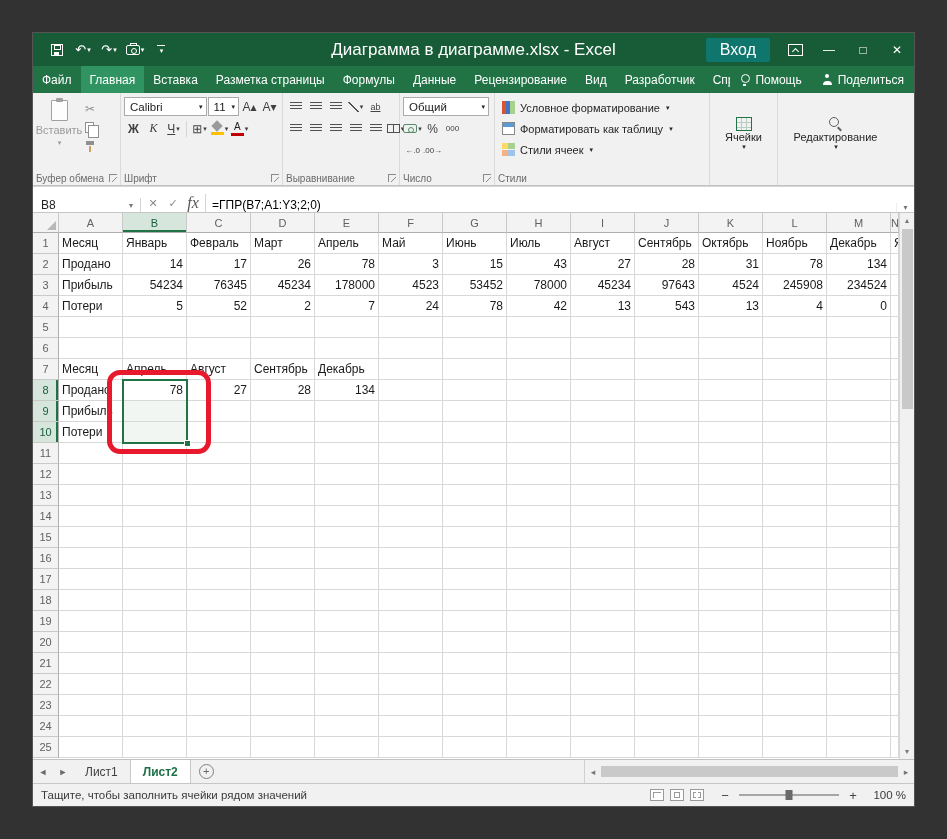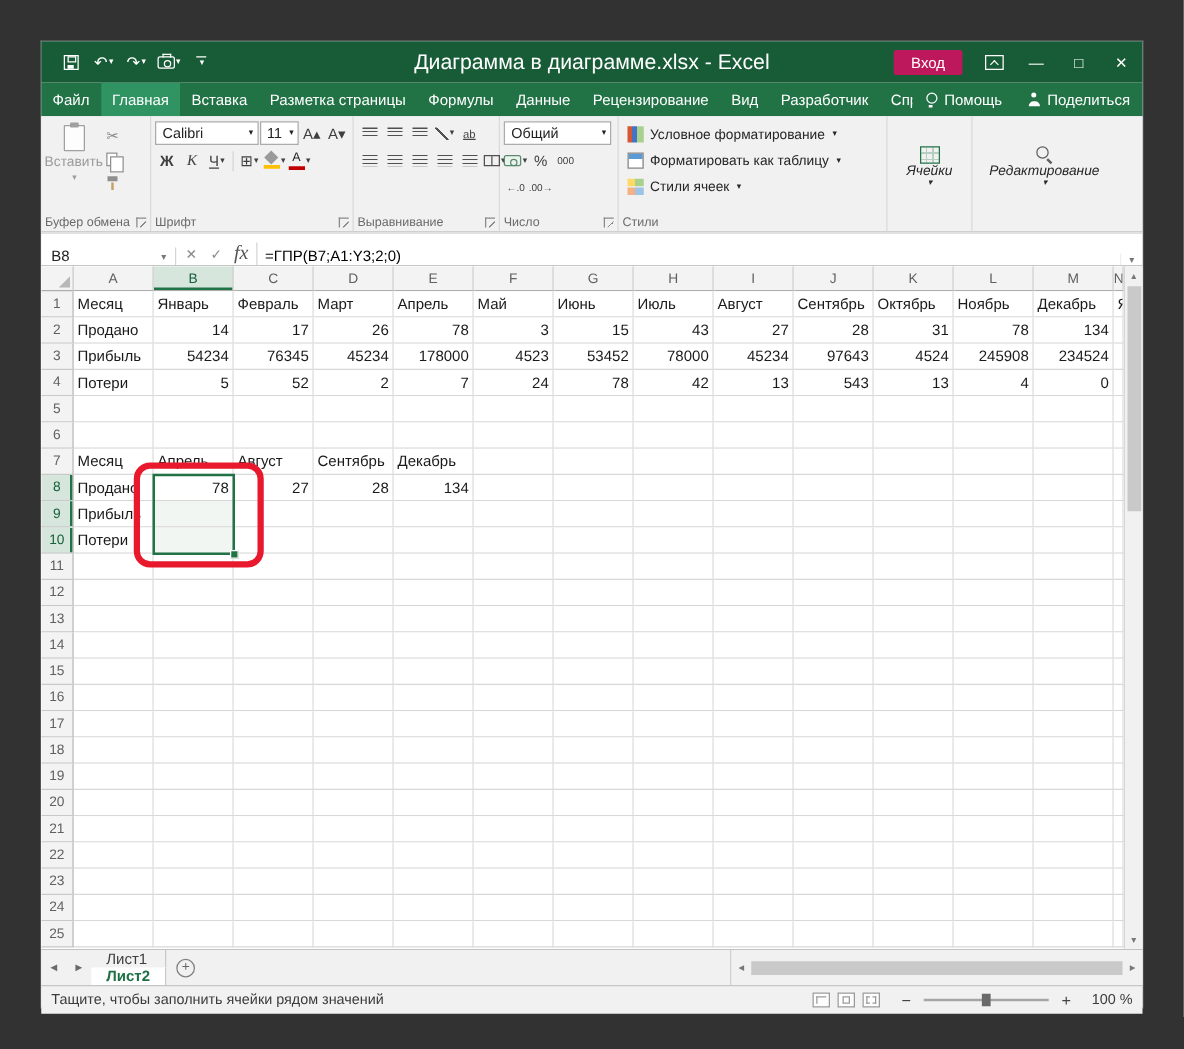--- a/index.html
+++ b/index.html
@@ -17,21 +17,21 @@
   .floppy { width:12px; height:12px; border:1.5px solid #fff; position:relative; }
   .floppy::before { content:""; position:absolute; top:0; left:2px; width:5px; height:3px; border:1px solid #fff; }
   .floppy::after { content:""; position:absolute; bottom:0; left:2px; width:5px; height:3px; background:#fff; }
   .camera { width:14px; height:10px; border:1px solid #fff; border-radius:2px; position:relative; }
   .camera::before { content:""; position:absolute; left:4px; top:2px; width:4px; height:4px; border:1px solid #fff; border-radius:50%; }
   .camera::after { content:""; position:absolute; top:-3px; left:3px; width:5px; height:2px; border:1px solid #fff; border-bottom:none; }
   .qat-more { display:flex; flex-direction:column; align-items:center; }
   .qat-more::before { content:""; width:8px; height:1.5px; background:#fff; margin-bottom:1px; }
   .title-text { position:absolute; left:50%; transform:translateX(-50%); font-size:17px; white-space:nowrap; }
   .win-right { margin-left:auto; display:flex; align-items:center; height:100%; }
-  .signin { background:#be185d; border-radius:2px; padding:3px 14px; font-size:12px; margin-right:8px; }
+  .signin { background:#0f766e; border-radius:2px; padding:3px 14px; font-size:16px; margin-right:8px; }
   .wbtn { width:34px; height:100%; display:flex; align-items:center; justify-content:center; font-size:12px; color:#fff; }
   .rdo { width:15px; height:12px; border:1px solid #fff; position:relative; }
   .rdo::after { content:""; position:absolute; left:4.5px; top:4px; width:4px; height:4px; border-right:1.5px solid #fff; border-bottom:1.5px solid #fff; transform:rotate(-135deg); }
 
   
   .tabbar { flex:0 0 27px; background:#217346; display:flex; align-items:stretch; color:#fff; }
   .rtabs { display:flex; overflow:hidden; }
   .rtab { padding:0 9px; display:flex; align-items:center; font-size:12px; white-space:nowrap; cursor:default; }
   .rtab.active { background:#2f9362; }
   .tab-right { margin-left:auto; display:flex; align-items:stretch; }
@@ -87,21 +87,21 @@
   .money::after { content:""; position:absolute; left:4px; top:1.5px; width:4px; height:4px; border:1px solid #5b8a6e; border-radius:50%; }
 
   .styles-col { display:flex; flex-direction:column; gap:2px; padding-top:2px; }
   .style-row { display:flex; align-items:center; gap:5px; height:19px; padding:0 4px; font-size:11px; color:#262626; white-space:nowrap; }
   .cf-icon { width:13px; height:13px; background:linear-gradient(to right,#d65532 0 4px,#4472c4 4px 8px,#a9d18e 8px 13px); }
   .fat-icon { width:13px; height:13px; border:1px solid #888; background:linear-gradient(#5b9bd5 0 4px,#fff 4px),repeating-linear-gradient(to right,transparent 0 5px,#bbb 5px 6px); }
   .cs-icon { width:13px; height:13px;
     background:linear-gradient(90deg,#ffd966 0 6px,#a9d18e 6px 13px) no-repeat 0 0/13px 6px,
                linear-gradient(90deg,#f4b183 0 6px,#9dc3e6 6px 13px) no-repeat 0 7px/13px 6px; }
 
-  .bigv { width:100%; height:100%; display:flex; flex-direction:column; align-items:center; justify-content:center; gap:0; font-size:11px; color:#262626;font-style:italic; }
+  .bigv { width:100%; height:100%; display:flex; flex-direction:column; align-items:center; justify-content:center; gap:0; font-size:11px; color:#262626; }
   .cells-icon { width:16px; height:14px; border:1px solid #217346;
     background:repeating-linear-gradient(to right,transparent 0 4px,#b7cfc2 4px 5px),repeating-linear-gradient(to bottom,transparent 0 4px,#b7cfc2 4px 5px); }
   .mag { width:14px; height:14px; position:relative; }
   .mag::before { content:""; position:absolute; left:0; top:0; width:8px; height:8px; border:1.5px solid #5f5f5f; border-radius:50%; }
   .mag::after { content:""; position:absolute; right:1px; bottom:1px; width:5px; height:2px; background:#5f5f5f; transform:rotate(45deg); }
 
   
   .fbar { flex:0 0 27px; background:#fff; border-top:1px solid #d5d5d5; border-bottom:1px solid #c6c6c6; display:flex; align-items:flex-end; }
   .namebox { width:108px; border-right:1px solid #d5d5d5; display:flex; align-items:center; justify-content:space-between; padding-left:8px; font-size:12px; color:#222; }
   .nb-caret { width:18px; text-align:center; font-size:8px; color:#777; }
@@ -133,21 +133,21 @@
   .annotation { position:absolute; left:74px; top:157px; width:104px; height:84px; border:5px solid #e8192c; border-radius:13px; z-index:4; pointer-events:none; }
 
   .vscroll { width:15px; background:#f1f1f1; border-left:1px solid #d6d6d6; display:flex; flex-direction:column; align-items:center; }
   .varrow { height:15px; width:100%; display:flex; align-items:center; justify-content:center; font-size:8px; color:#777; }
   .vthumb { width:11px; height:180px; background:#c9c9c9; margin-top:1px; }
   .vdown { margin-top:auto; }
 
   
   .sheetbar { flex:0 0 24px; background:#f1f1f1; border-top:1px solid #c1c1c1; display:flex; align-items:stretch; font-size:12px; color:#3f3f3f; }
   .snav { width:20px; display:flex; align-items:center; justify-content:center; font-size:9px; color:#6a6a6a; }
-  .stabs { display:flex; align-items:stretch;flex-direction:column; }
+  .stabs { display:flex; align-items:stretch; }
   .stab { padding:0 12px; display:flex; align-items:center; border-right:1px solid #c9c9c9; }
   .stab.active { background:#fff; color:#1e7145; font-weight:bold; }
   .add-sheet { width:15px; height:15px; border:1px solid #808080; border-radius:50%; display:flex; align-items:center; justify-content:center; font-size:11px; line-height:1; color:#666; margin:auto 8px; }
   .hscroll { margin-left:auto; width:330px; background:#f1f1f1; border-left:1px solid #d0d0d0; display:flex; align-items:center; }
   .harrow { width:16px; text-align:center; font-size:9px; color:#777; }
   .hthumb { flex:1; height:11px; background:#c9c9c9; }
 
   
   .statusbar { flex:0 0 23px; background:#f1f1f1; border-top:1px solid #c6c6c6; display:flex; align-items:center; padding:0 8px; font-size:11.5px; color:#3b3b3b; }
   .sb-right { margin-left:auto; display:flex; align-items:center; }

